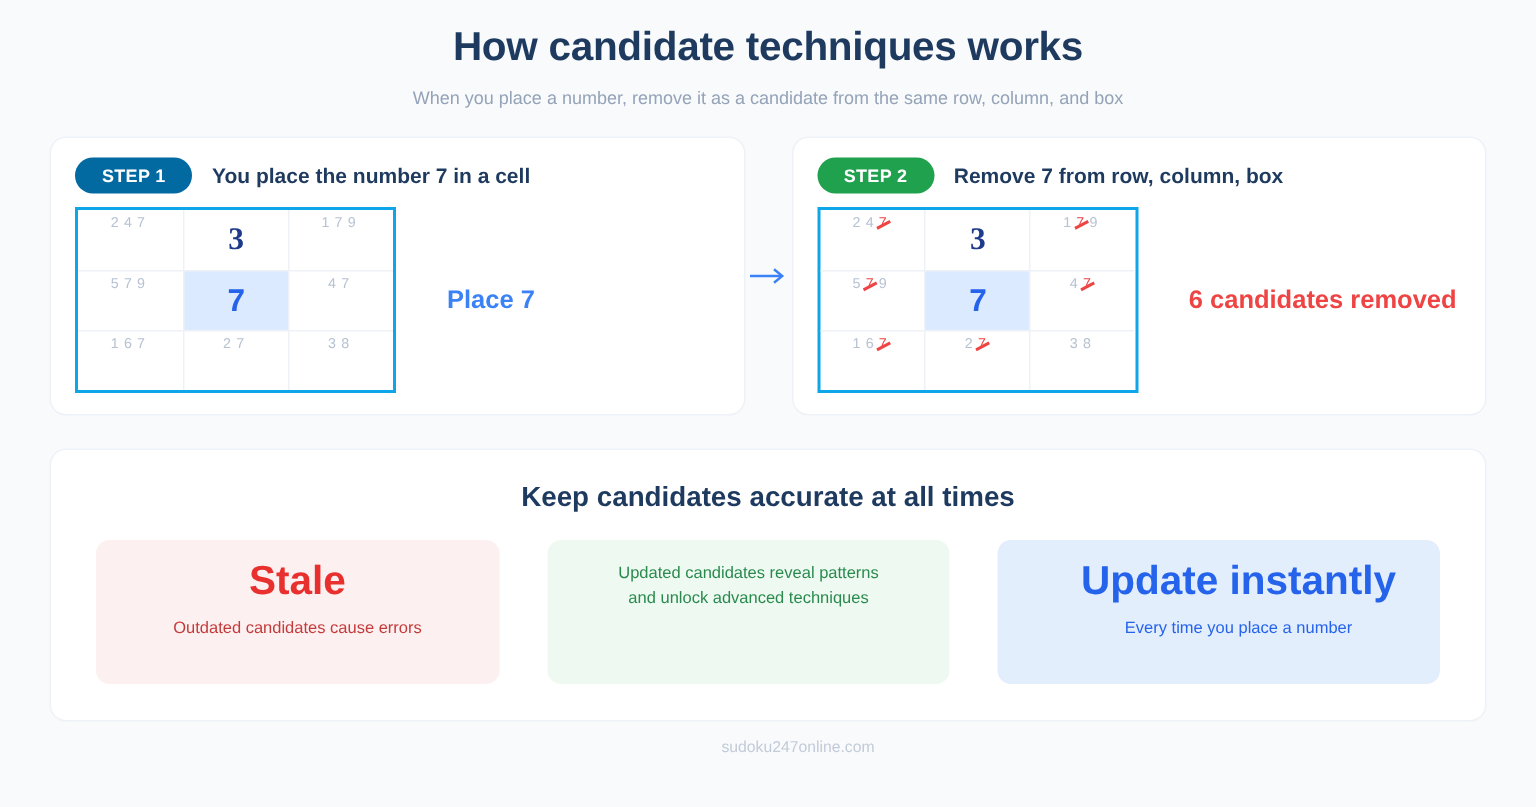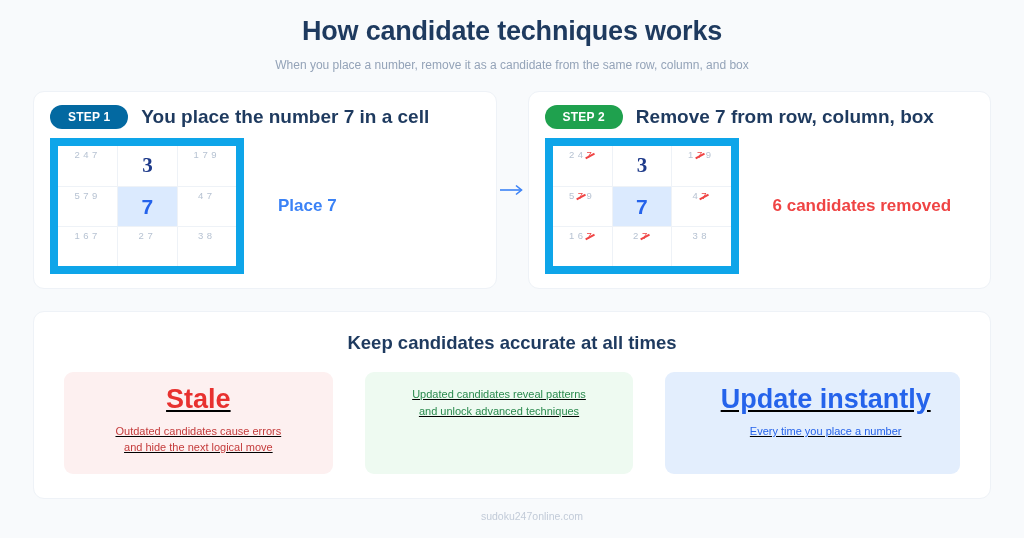--- a/index.html
+++ b/index.html
@@ -63,41 +63,41 @@
     font-weight: bold;
     border-radius: 999px;
     padding: 6px 18px;
     line-height: 1;
     letter-spacing: 0.2px;
   }
   .badge-blue { background: #0369a1; text-align: right; }
   .badge-green { background: #22a martinez; }
   .badge-green { background: #1fa14e; }
   .step-title {
-    font-size: 19px;
+    font-size: 14px;
     font-weight: bold;
     color: #1e3a5f;
   }
   .step-body {
     display: flex;
     align-items: center;
   }
   .step-note {
     font-size: 17px;
     font-weight: bold;
     line-height: 1.35;
     margin-left: 34px;
   }
   .note-blue { color: #3b82f6; }
   .note-red  { color: #ef4444; }
 
   
   .grid {
-    border: 8px solid #0ea5e9;
-    width: 194px;
+    border: 2px solid #0ea5e9;
+    width: 214px;
     box-sizing: border-box;
     background: #ffffff;
   }
   .grid-row {
     display: flex;
   }
   .grid-row + .grid-row .cell {
     border-top: 1px solid #eef2f7;
   }
   .cell {
@@ -176,21 +176,20 @@
   .bottom-title {
     text-align: center;
     font-size: 18.5px;
     font-weight: bold;
     color: #1e3a5f;
     margin: 0 0 18px 0;
   }
   .tiles {
     display: flex;
     gap: 32px;
-    text-decoration: underline;
   }
   .tile {
     flex: 1 1 0;
     border-radius: 9px;
     padding: 14px 10px 18px 10px;
     box-sizing: border-box;
     text-align: center;
     min-height: 96px;
   }
   .tile-red   { background: #fdf0f0; }
@@ -328,21 +327,20 @@
 
 </div>
 
 <div class="bottom-card">
   <div class="bottom-title">Keep candidates accurate at all times</div>
   <div class="tiles" id="tiles">
       <div class="tile tile-red">
         <div class="tile-head red">Stale</div>
         <div class="tile-sub red">
           <div>Outdated candidates cause errors</div>
-          <div>and hide the next logical move</div>
         </div>
       </div>
       <div class="tile tile-green">
         <div class="tile-sub green">
           <div>Updated candidates reveal patterns</div>
           <div>and unlock advanced techniques</div>
         </div>
       </div>
       <div class="tile tile-blue">
         <div class="tile-head blue">Update instantly</div>

